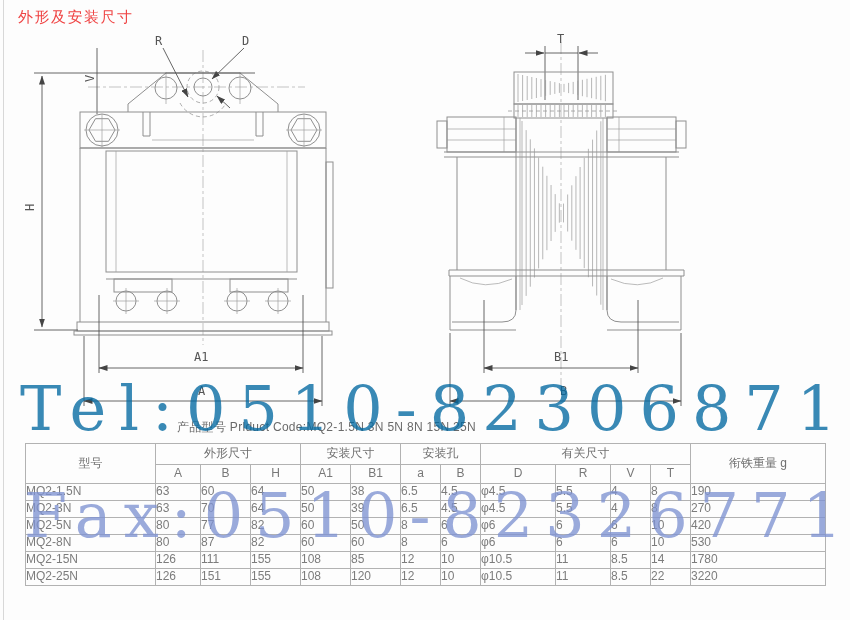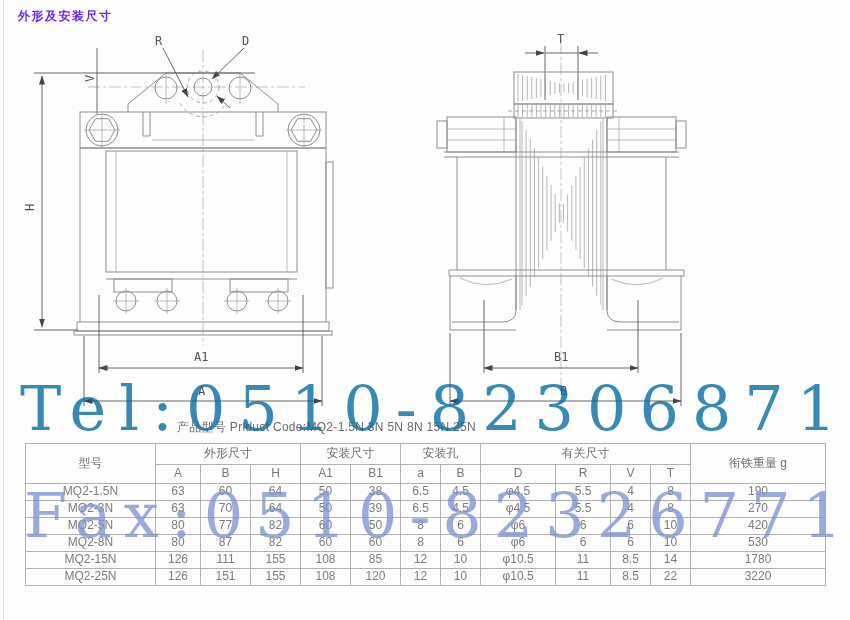--- a/index.html
+++ b/index.html
@@ -1,36 +1,36 @@
 <!DOCTYPE html>
 <html><head>
 <meta charset="utf-8">
 <style>
   *{margin:0;padding:0;box-sizing:border-box}
   html,body{width:850px;height:620px}
   body{background:#fff;font-family:"Liberation Sans",sans-serif;position:relative;overflow:hidden}
   .page{position:absolute;inset:0;background:#fdfdfd}
   .left-rule{position:absolute;left:3px;top:0;bottom:0;width:1px;background:#d8d8d8}
-  .title{position:absolute;left:18px;top:8px;font-size:12px;font-weight:bold;color:#6d28d9;letter-spacing:1.5px;z-index:2}
+  .title{position:absolute;left:18px;top:8px;font-size:15px;font-weight:normal;color:#ef4444;letter-spacing:1.5px;z-index:2}
   svg.drawing{position:absolute;left:0;top:0;z-index:1}
   .geo{stroke:#8f8f8f;fill:none;stroke-width:1}
   .thin{stroke:#9e9e9e;fill:none;stroke-width:.7}
   .cl{stroke:#ababab;fill:none;stroke-width:.7;stroke-dasharray:12 3 3 3}
   .dsh{stroke:#9a9a9a;fill:none;stroke-width:.8;stroke-dasharray:4 3}
   .dim{stroke:#555;fill:none;stroke-width:.9}
   .dimtxt{font-family:"DejaVu Sans Mono",monospace;font-size:12px;fill:#555}
   .hatch line{stroke:#9a9a9a;stroke-width:.7}
   .product-code{position:absolute;left:177px;top:419px;font-family:Liberation Sans, sans-serif;
     font-size:12px;color:#6a6a6a;letter-spacing:.3px;z-index:2;white-space:nowrap}
   .wm{position:absolute;font-family:"DejaVu Serif",serif;font-size:62px;line-height:1;opacity:.78;
     white-space:nowrap;pointer-events:none;z-index:6}
   .wm-tel{left:20px;top:378px;letter-spacing:13px}
   .wm-fax{left:24px;top:485px;letter-spacing:12px}
   table.spec{position:absolute;left:25px;top:443px;width:800px;border-collapse:collapse;table-layout:fixed;
-    font-size:12px;color:#7c7c7c;text-align:center;z-index:3}
+    font-size:12px;color:#7c7c7c;z-index:3}
   table.spec th,table.spec td{border:1px solid #b2b2b2;font-weight:normal;padding:0;line-height:1.3;
     overflow:hidden;white-space:nowrap}
   table.spec thead tr:first-child th{height:21px;color:#6f6f6f}
   table.spec thead tr:last-child th{height:19px;color:#787878}
   table.spec tbody td{height:17px}
   .footer{position:absolute;right:20px;top:592px;font-size:15px;font-weight:bold;color:#101010;z-index:4;letter-spacing:.5px}
 </style>
 </head>
 <body>
 

